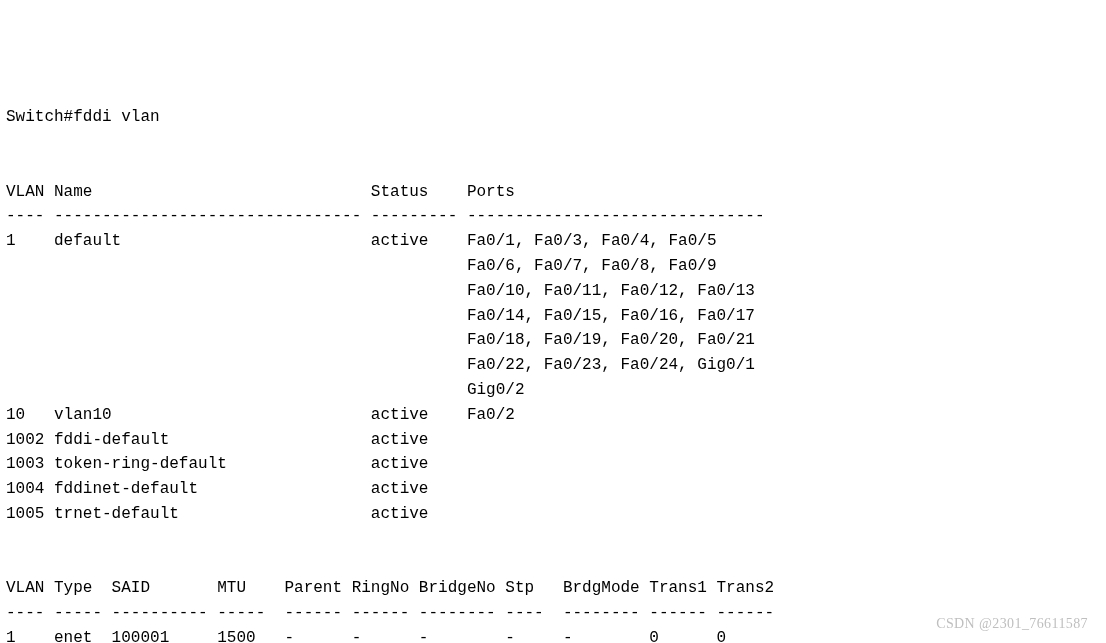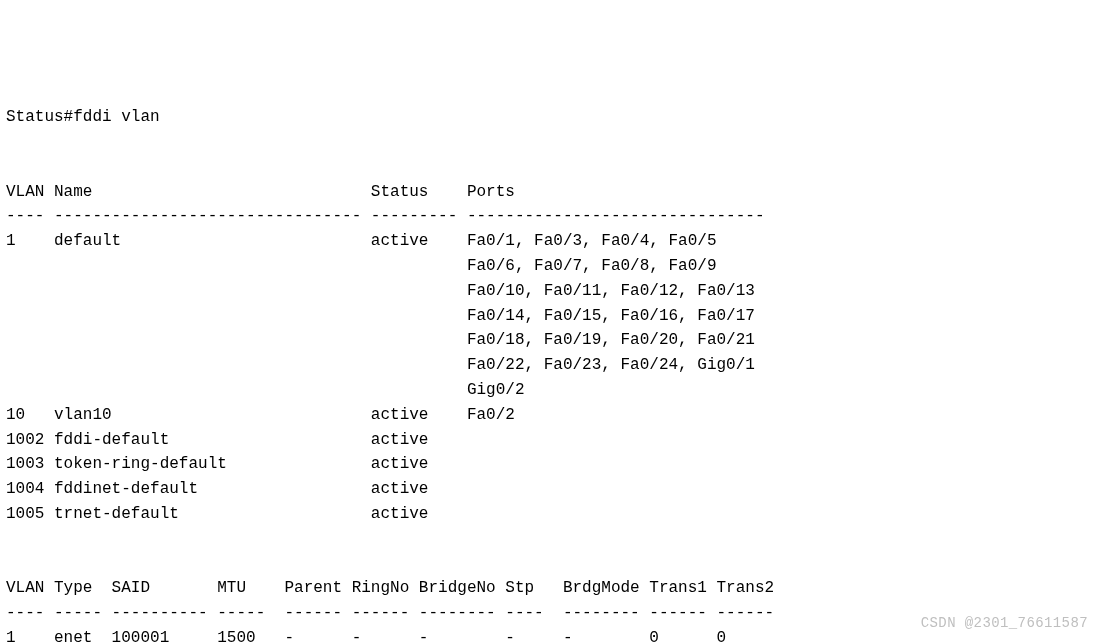--- a/index.html
+++ b/index.html
@@ -9,33 +9,33 @@
       background: #fff;
       margin: 0;
       padding: 6px;
       white-space: pre;
       line-height: 1.55;
     }
     .watermark {
       position: fixed;
       bottom: 8px;
       right: 18px;
-      font-family: Liberation Mono, monospace;
+      font-family: Liberation Serif, serif;
       font-size: 14px;
       color: #bfbfbf;
       white-space: nowrap;
       letter-spacing: 0.4px;
     }
   </style>
 </head>
 <body>
 
 
 
-<span>Status#</span><span>fddi vlan</span>
+<span>Switch#</span><span>fddi vlan</span>
 
 <div id="table1">
 VLAN Name                             Status    Ports
 ---- -------------------------------- --------- -------------------------------
 1    default                          active    Fa0/1, Fa0/3, Fa0/4, Fa0/5
                                                 Fa0/6, Fa0/7, Fa0/8, Fa0/9
                                                 Fa0/10, Fa0/11, Fa0/12, Fa0/13
                                                 Fa0/14, Fa0/15, Fa0/16, Fa0/17
                                                 Fa0/18, Fa0/19, Fa0/20, Fa0/21
                                                 Fa0/22, Fa0/23, Fa0/24, Gig0/1

